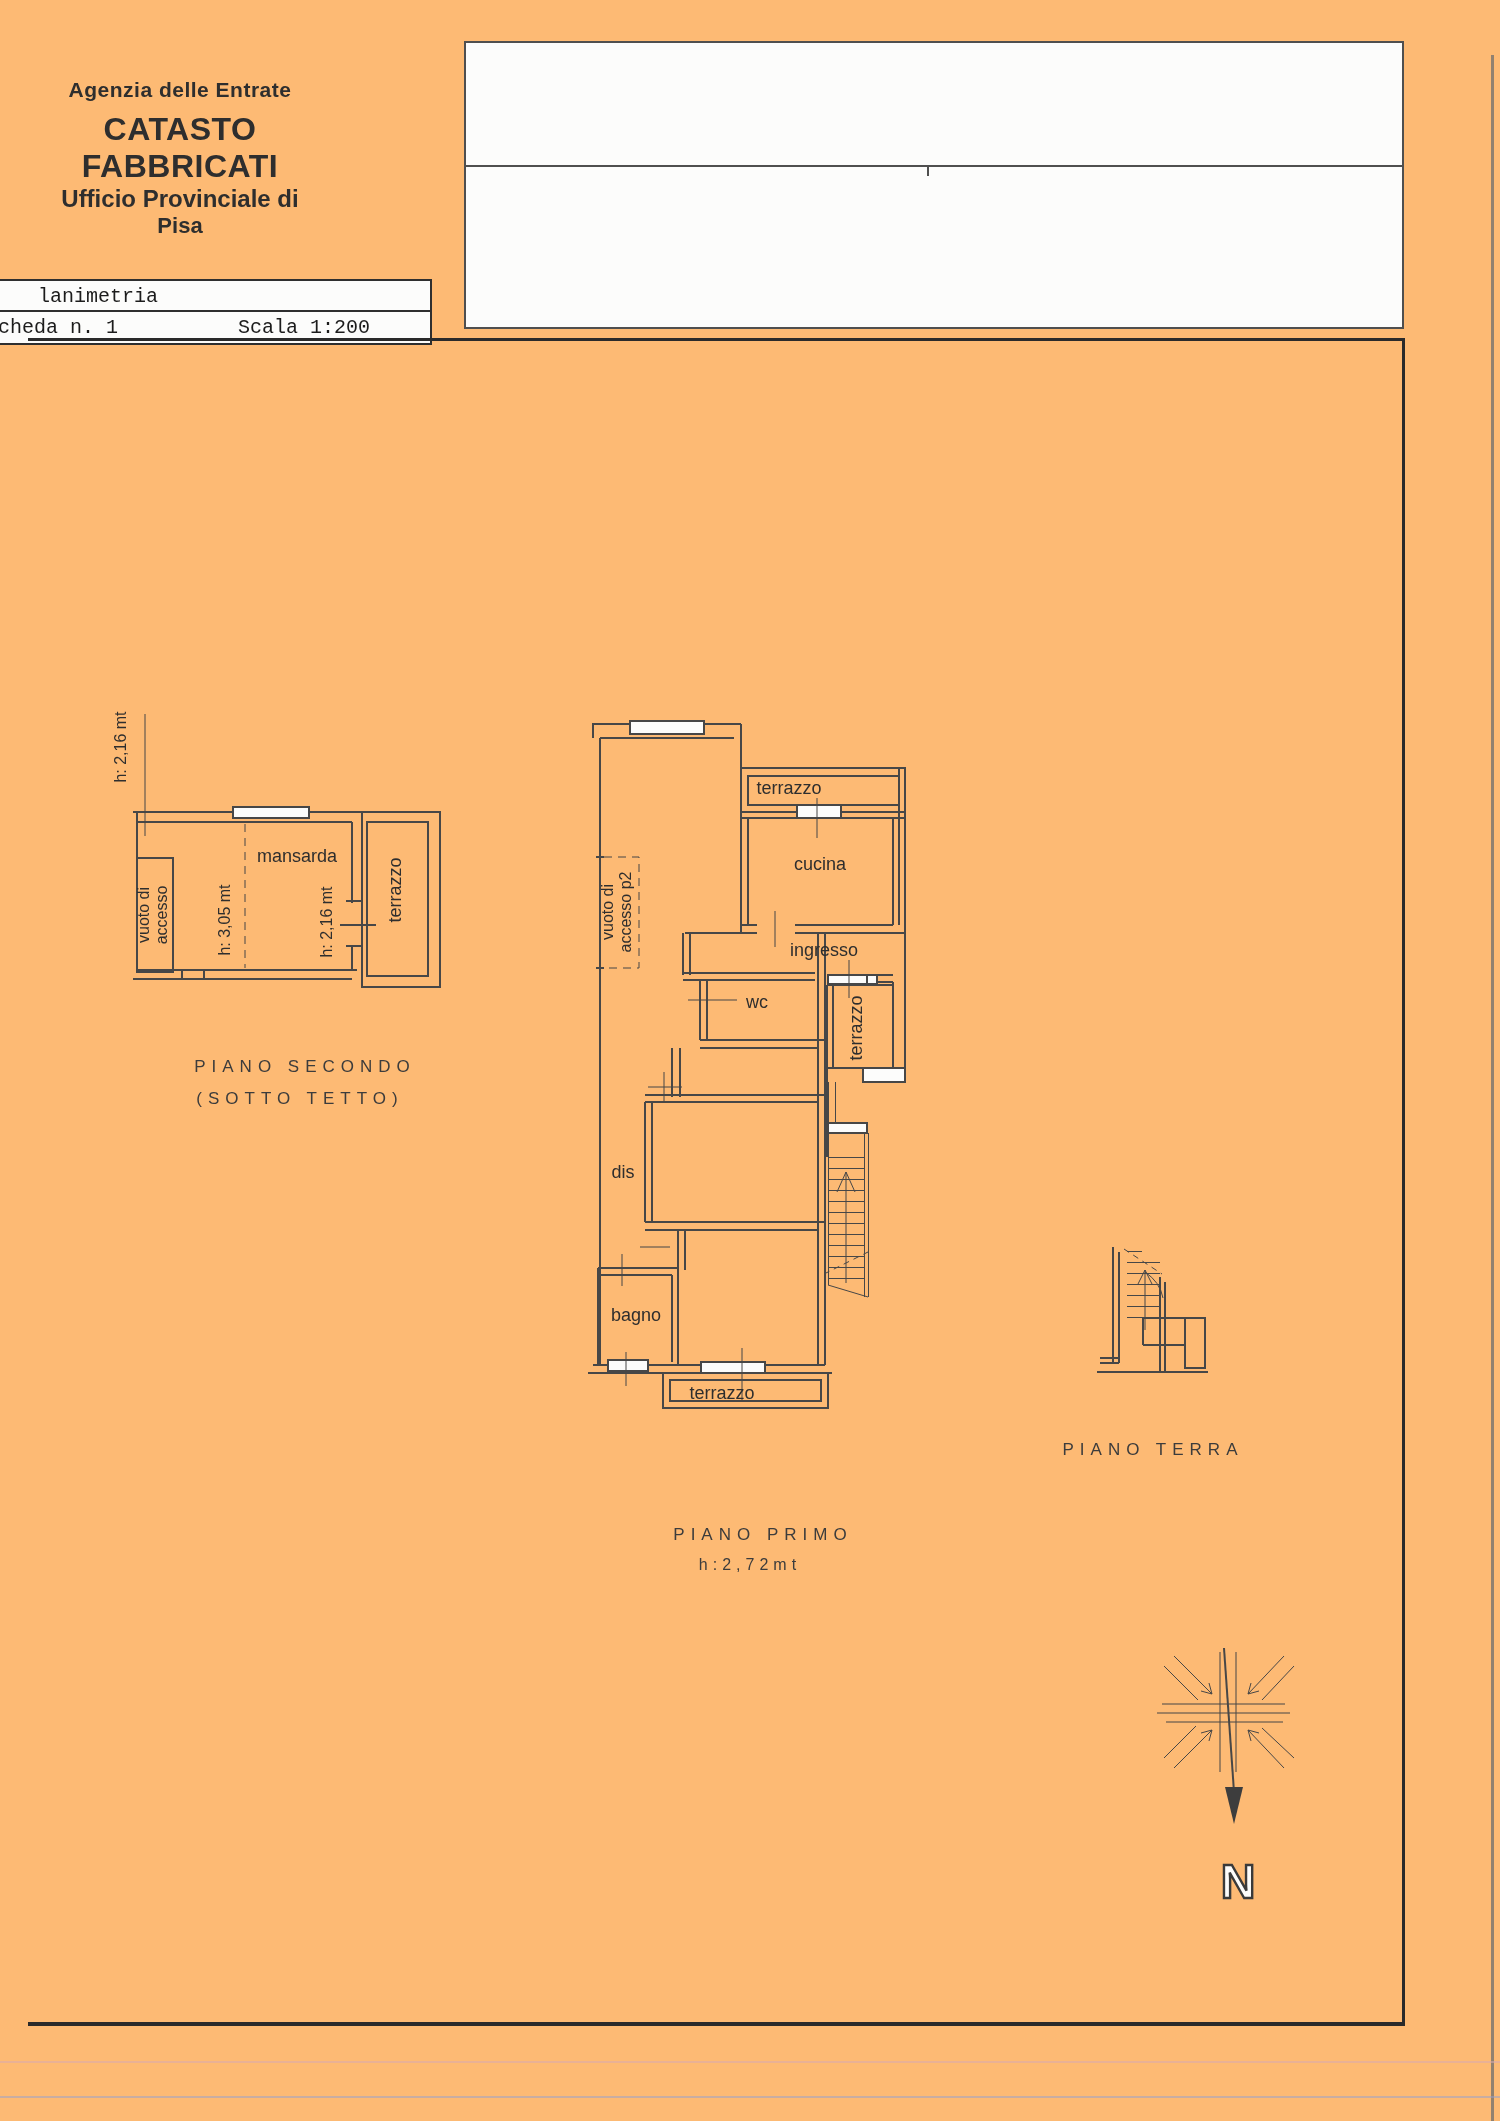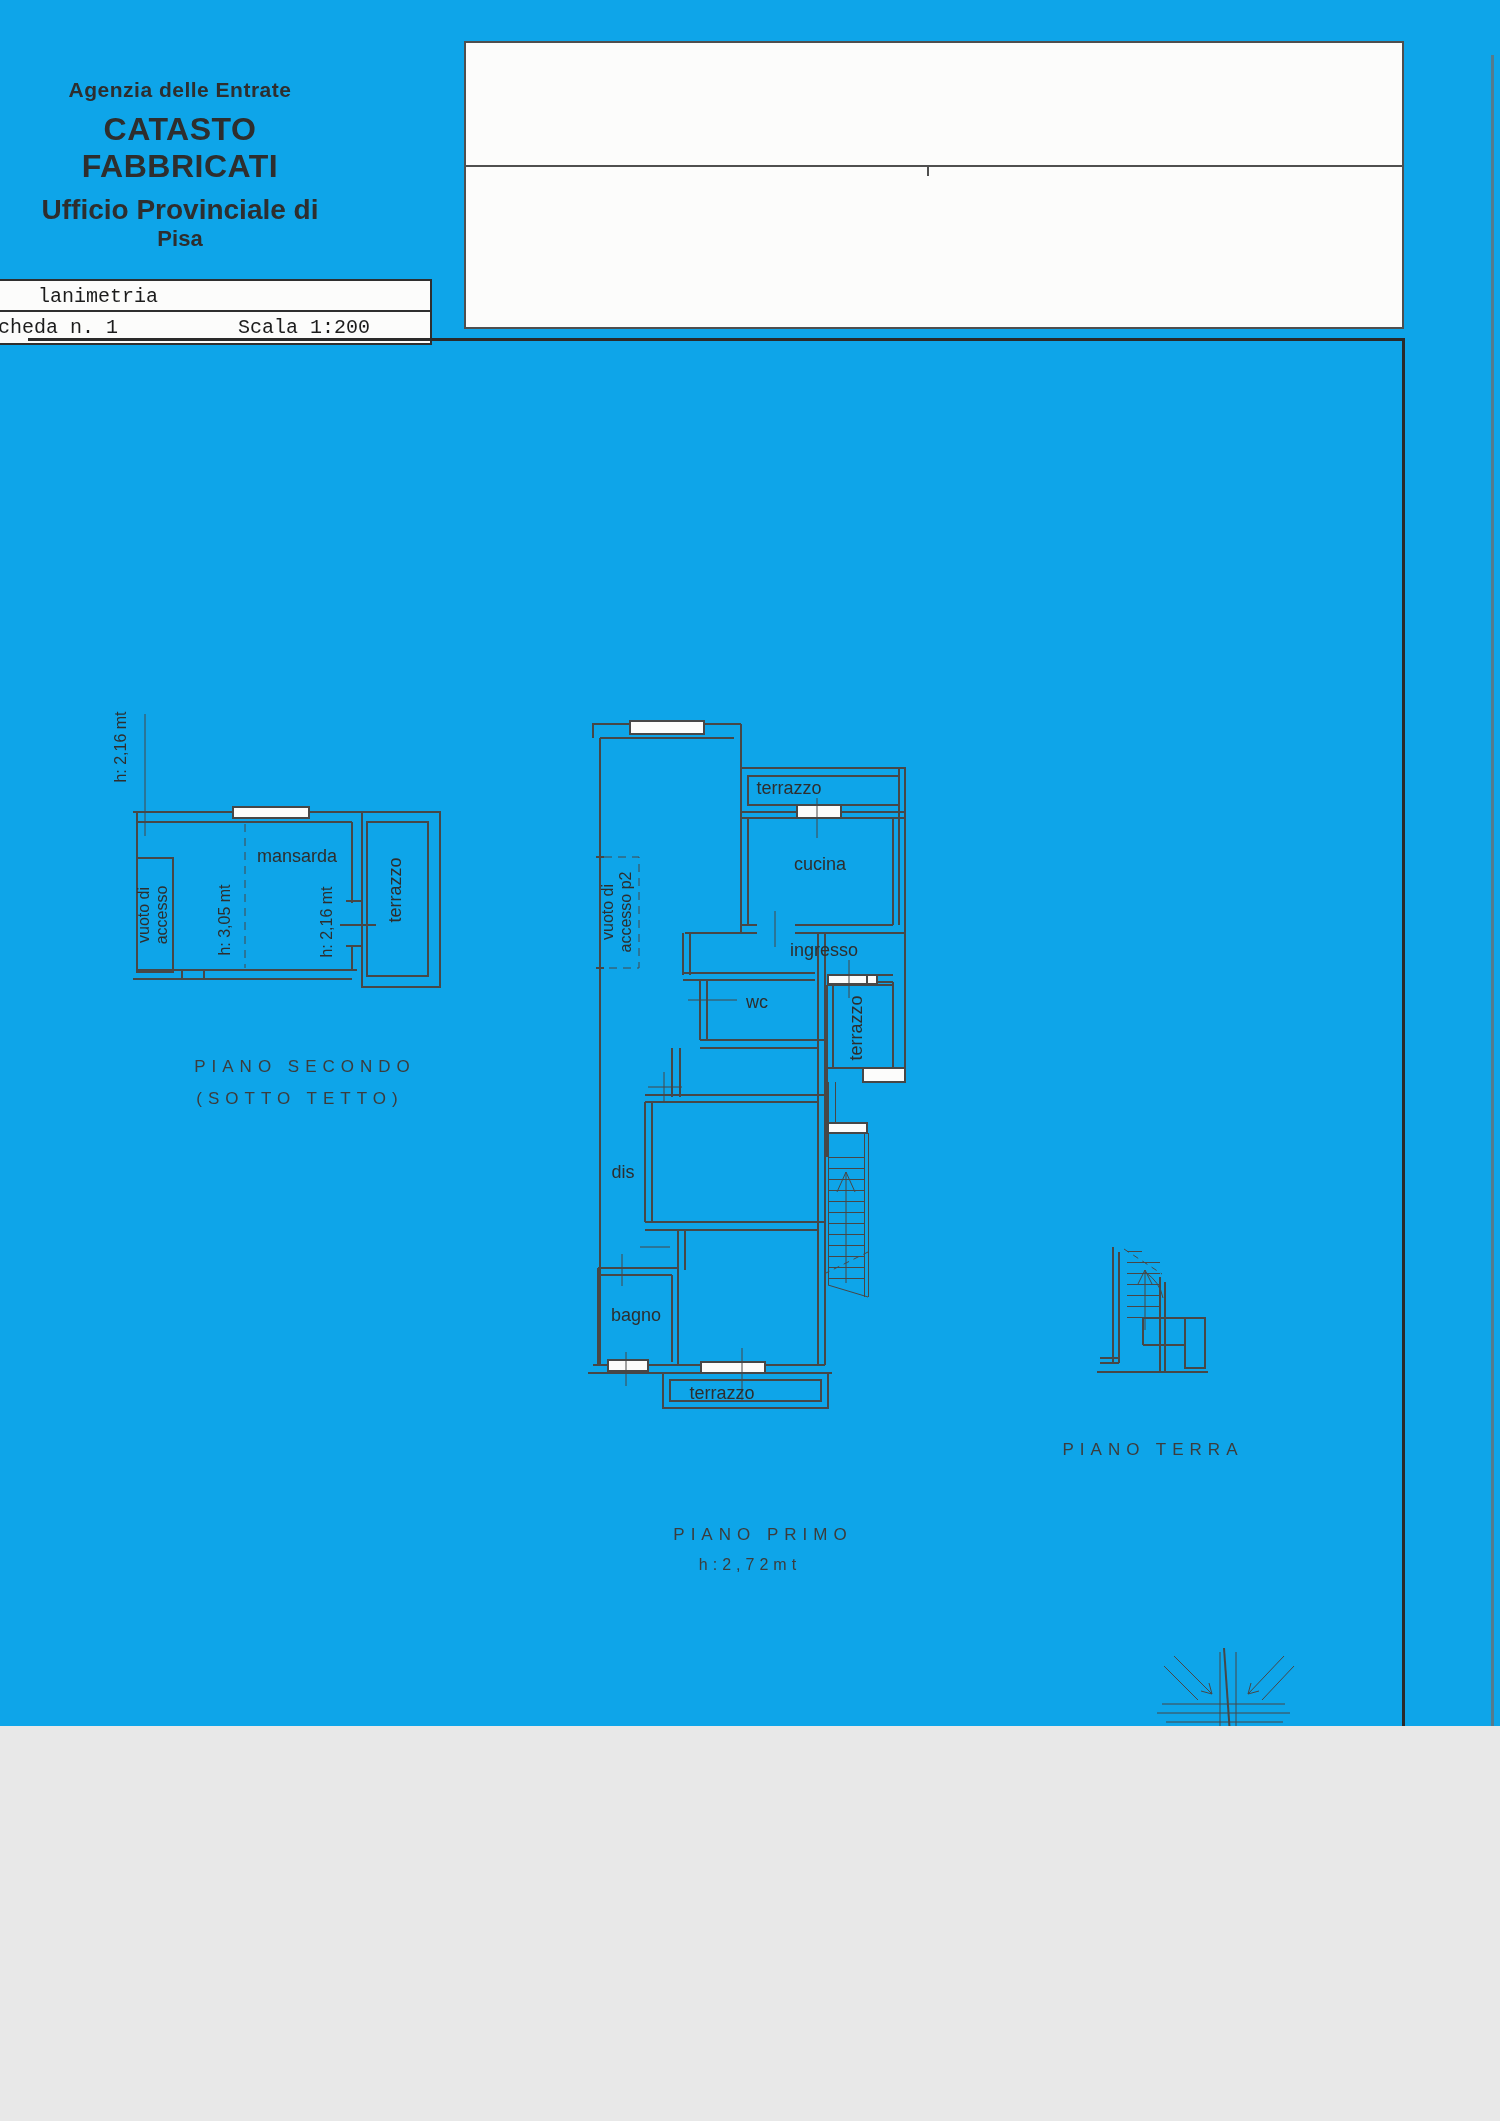--- a/index.html
+++ b/index.html
@@ -1,25 +1,25 @@
 <!DOCTYPE html>
 <html><head>
 <meta charset="utf-8">
 <style>
   html,body{margin:0;padding:0;}
   body{background:#e8e8e8;}
   .page{
-    position:relative;width:1500px;height:1726px;overflow:hidden;
-    background:#0ea5e9;font-family:"Liberation Sans",sans-serif;color:#2f2f2f;
+    position:relative;width:1500px;height:2121px;overflow:hidden;
+    background:#fdba74;font-family:"Liberation Sans",sans-serif;color:#2f2f2f;
   }
   
   .agency{position:absolute;left:30px;top:78px;width:300px;text-align:center;color:#2e2e2e;}
   .agency .l1{font-size:21px;font-weight:bold;letter-spacing:.5px;}
   .agency .l2{font-size:32px;font-weight:bold;margin-top:9px;letter-spacing:.5px;}
-  .agency .l3{font-size:28px;font-weight:bold;margin-top:9px;}
+  .agency .l3{font-size:24px;font-weight:bold;margin-top:0;}
   .agency .l4{font-size:22px;font-weight:bold;}
   
   .stamp{
     position:absolute;left:-12px;top:279px;width:440px;height:62px;
     border:2px solid #2f2f2f;background:#fcfcfb;
     font-family:"Liberation Mono","DejaVu Sans Mono",monospace;font-size:20px;color:#1c1c1c;
   }
   .stamp .divider{position:absolute;left:0;right:0;top:29px;border-top:2px solid #2f2f2f;}
   .stamp .r1{position:absolute;left:48px;top:4px;white-space:pre;}
   .stamp .r2a{position:absolute;left:8px;top:35px;white-space:pre;}

